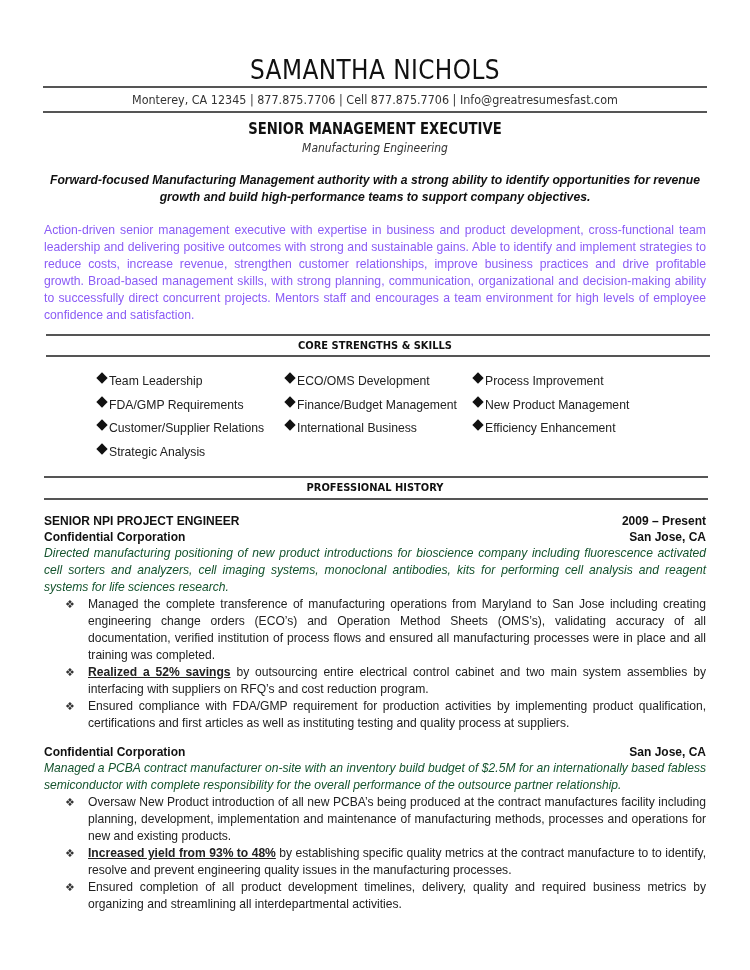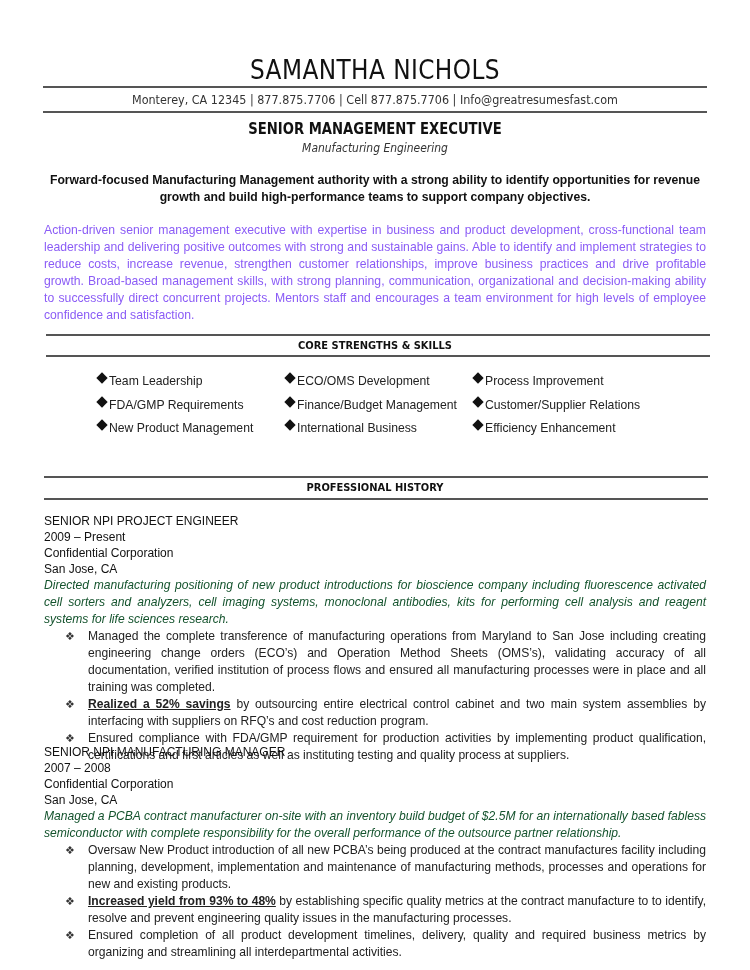--- a/index.html
+++ b/index.html
@@ -25,21 +25,21 @@
       font-size: 15px; font-weight: bold; color: #111; font-family: "DejaVu Sans", sans-serif;
       transform: scaleX(0.88); transform-origin: center;
     }
     .subhead {
       position: absolute; top: 132px; left: 0; width: 750px; text-align: center;
       font-size: 12.5px; font-style: italic; color: #333; font-family: "DejaVu Sans", sans-serif;
       transform: scaleX(0.86); transform-origin: center;
     }
     .tagline {
       position: absolute; top: 164px; left: 40px; width: 670px; text-align: center;
-      font-size: 12.2px; font-weight: bold; line-height: 17px; color: #111;
+      font-size: 12.2px; font-weight: bold; font-style: italic; line-height: 17px; color: #111;
     }
     .summary {
       position: absolute; top: 214px; left: 44px; width: 662px; text-align: justify;
       font-size: 12.2px; line-height: 17px; color: #8b5cf6;
     }
     .section-title {
       position: absolute; left: 0; width: 750px; text-align: center;
       font-size: 11px; font-weight: bold; color: #111; font-family: "DejaVu Sans", sans-serif;
       transform: scaleX(0.9); transform-origin: center;
     }
@@ -47,21 +47,21 @@
       position: absolute; top: 366px; left: 96px; width: 600px;
       display: grid; grid-template-columns: 188px 188px 220px; row-gap: 6px;
       font-size: 12.2px; color: #222;
     }
     .skill { display: flex; height: 17.5px; white-space: nowrap; }
     .diamond {
       display: inline-block; width: 8px; height: 8px; background: #111;
       transform: rotate(45deg); margin-right: 3px; margin-left: 2px;
     }
     .job { position: absolute; left: 44px; width: 662px; }
-    .job-row { display: flex; justify-content: space-between; font-size: 12px; font-weight: normal; line-height: 16px; color: #111; flex-direction: column; }
+    .job-row { display: flex; justify-content: space-between; font-size: 12px; font-weight: bold; line-height: 16px; color: #111; }
     .job-desc { font-size: 12.1px; font-style: italic; line-height: 17px; text-align: justify; color: #14532d; }
     .bullets { margin: 0; padding: 0; list-style: none; }
     .bullet { position: relative; padding-left: 44px; font-size: 12.1px; line-height: 17px; text-align: justify; color: #222; }
     .bullet-icon { position: absolute; left: 21px; top: 0; font-size: 11px; color: #333; }
     .hl { font-weight: bold; text-decoration: underline; }
   </style>
 </head>
 <body>
 
 <div class="page">
@@ -96,33 +96,37 @@
       <div class="skill">
         <span class="diamond"></span>
         <span>FDA/GMP Requirements</span>
       </div>
       <div class="skill">
         <span class="diamond"></span>
         <span>Finance/Budget Management</span>
       </div>
       <div class="skill">
         <span class="diamond"></span>
-        <span>Customer/Supplier Relations</span>
+        <span>New Product Management</span>
       </div>
       <div class="skill">
         <span class="diamond"></span>
-        <span>New Product Management</span>
+        <span>Customer/Supplier Relations</span>
       </div>
       <div class="skill">
         <span class="diamond"></span>
         <span>International Business</span>
       </div>
       <div class="skill">
         <span class="diamond"></span>
         <span>Efficiency Enhancement</span>
+      </div>
+      <div class="skill">
+        <span class="diamond"></span>
+        <span>Strategic Analysis</span>
       </div>
     </div>
 
   <div class="rule" style="top:468px; left:44px; width:664px;"></div>
   <div class="section-title" style="top:473px;">PROFESSIONAL HISTORY</div>
   <div class="rule" style="top:490px; left:44px; width:664px;"></div>
 
   <div class="job" style="top:505px;" id="job-0">
       <div class="job-row">
         <span>SENIOR NPI PROJECT ENGINEER</span>
@@ -134,24 +138,20 @@
       </div>
       <div class="job-desc">Directed manufacturing positioning of new product introductions for bioscience company including fluorescence activated cell sorters and analyzers, cell imaging systems, monoclonal antibodies, kits for performing cell analysis and reagent systems for life sciences research.</div>
       <ul class="bullets">
         <li class="bullet"><span class="bullet-icon">❖</span><span>Managed the complete transference of manufacturing operations from Maryland to San Jose including creating engineering change orders (ECO’s)  and Operation Method Sheets (OMS’s), validating accuracy of all documentation, verified institution of process flows and ensured all manufacturing processes were in place and all training was completed.</span></li>
         <li class="bullet"><span class="bullet-icon">❖</span><span class="hl">Realized a 52% savings</span><span> by outsourcing entire electrical control cabinet and two main system assemblies by interfacing with suppliers on RFQ’s and cost reduction program.</span></li>
         <li class="bullet"><span class="bullet-icon">❖</span><span>Ensured compliance with FDA/GMP requirement for production activities by implementing product qualification, certifications and first articles as well as instituting testing and quality process at suppliers.</span></li>
       </ul>
     </div>
   <div class="job" style="top:736px;" id="job-1">
       <div class="job-row">
-        <span>SENIOR NPI MANUFACTURING MANAGER</span>
-        <span>2007 – 2008</span>
-      </div>
-      <div class="job-row">
         <span>Confidential Corporation</span>
         <span>San Jose, CA</span>
       </div>
       <div class="job-desc">Managed a PCBA contract manufacturer on-site with an inventory build budget of $2.5M for an internationally based fabless semiconductor with complete responsibility for the overall performance of the outsource partner relationship.</div>
       <ul class="bullets">
         <li class="bullet"><span class="bullet-icon">❖</span><span>Oversaw New Product introduction of all new PCBA’s being produced at the contract manufactures facility including planning, development, implementation and maintenance of manufacturing methods, processes and operations for new and existing products.</span></li>
         <li class="bullet"><span class="bullet-icon">❖</span><span class="hl">Increased yield from 93% to 48%</span><span> by establishing specific quality metrics at the contract manufacture to to identify, resolve and prevent engineering quality issues in the manufacturing processes.</span></li>
         <li class="bullet"><span class="bullet-icon">❖</span><span>Ensured completion of all product development timelines, delivery, quality and required business metrics by organizing and streamlining all interdepartmental activities.</span></li>
       </ul>
     </div>

